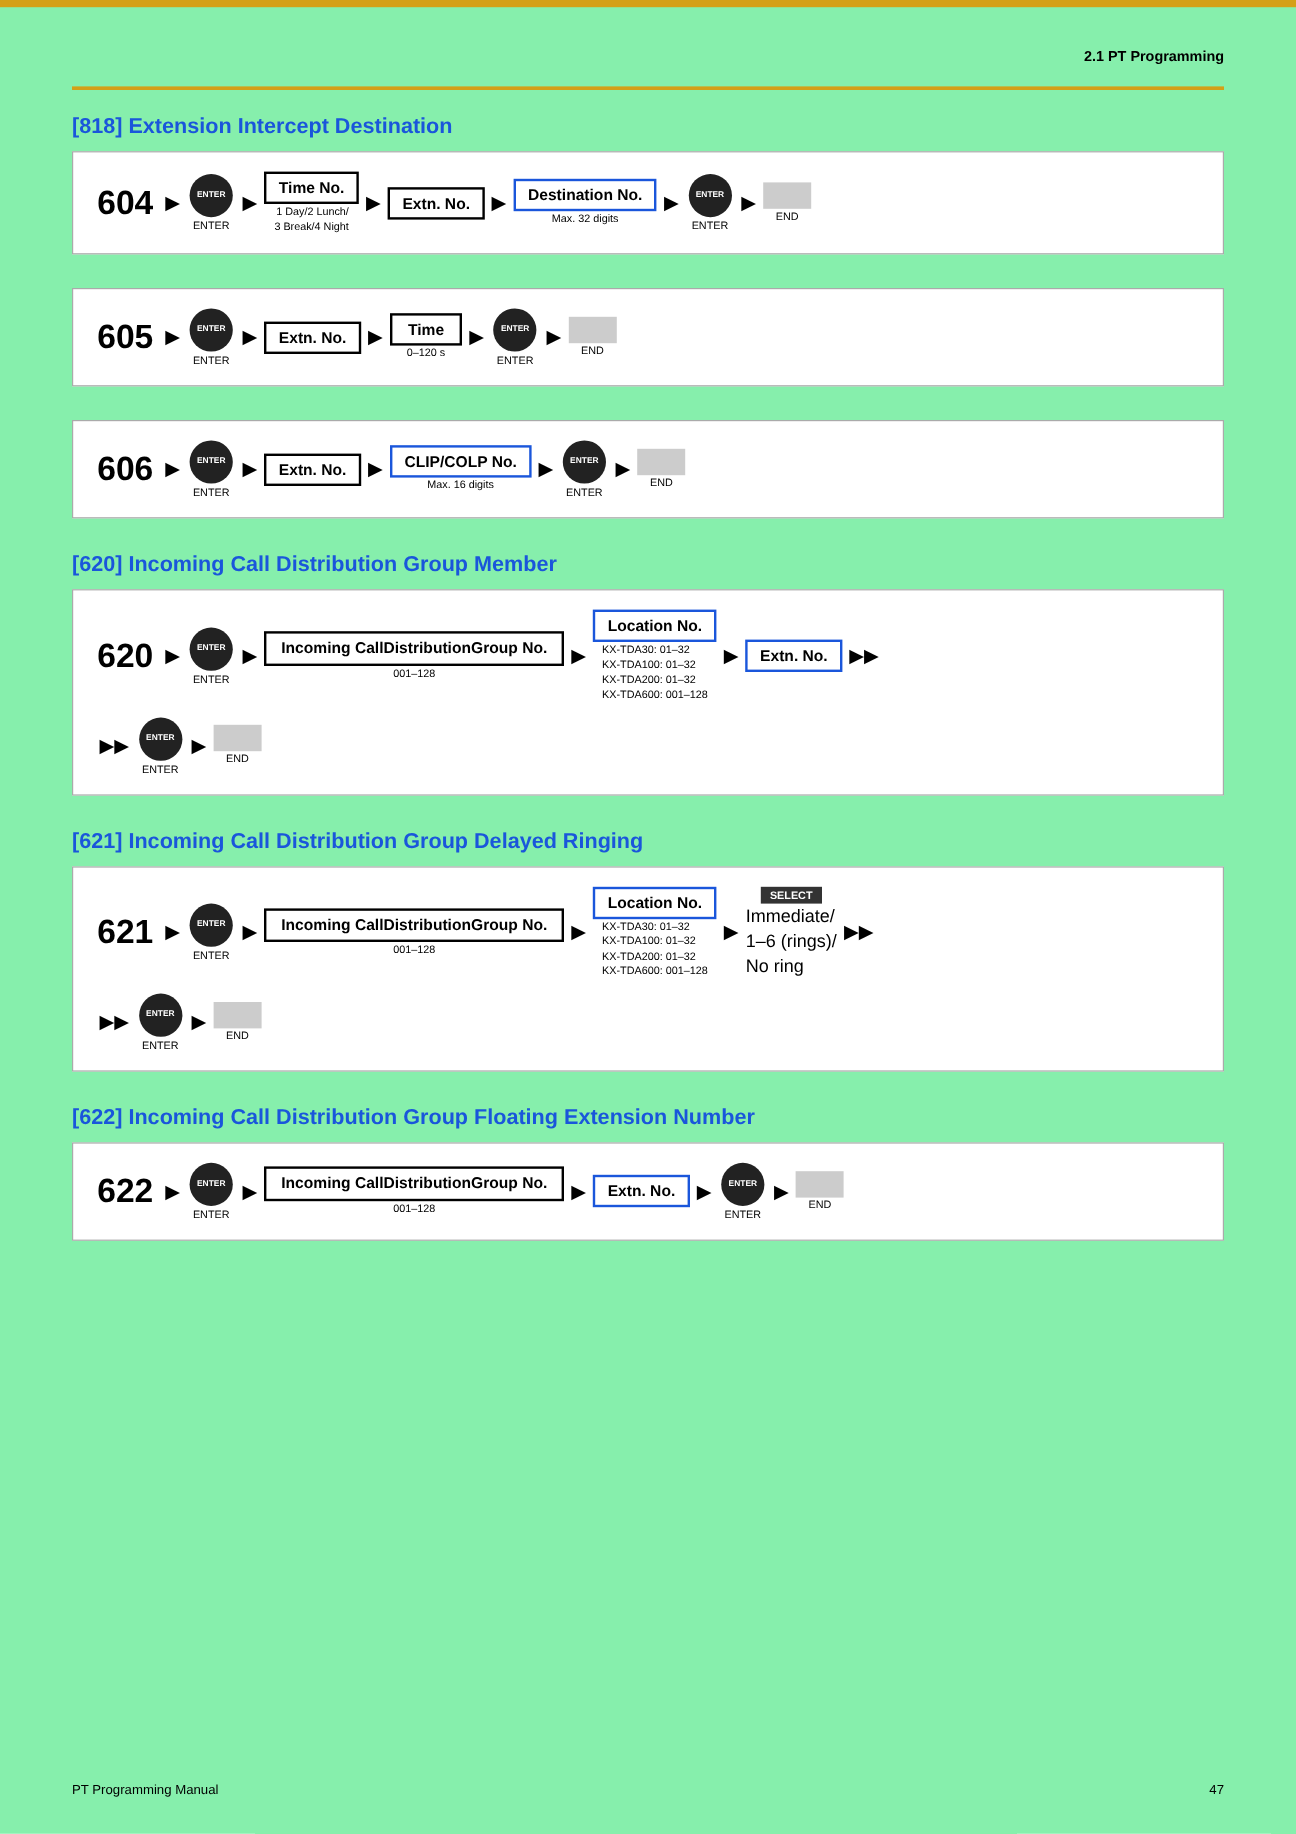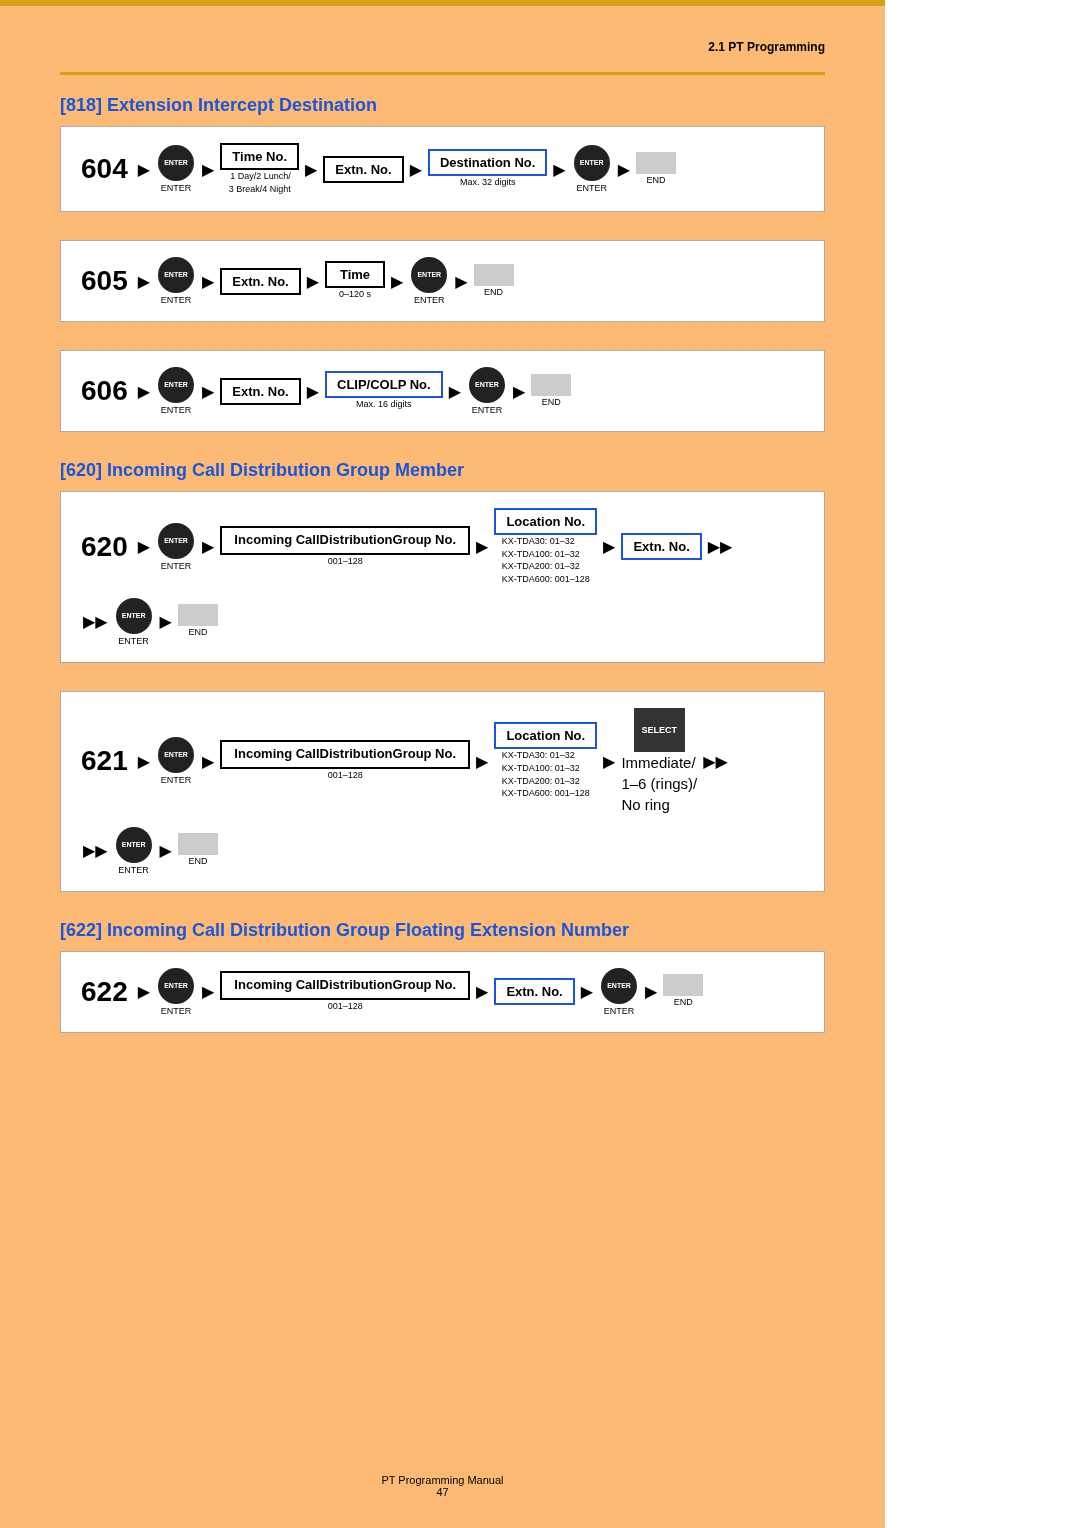--- a/index.html
+++ b/index.html
@@ -7,23 +7,23 @@
       background: #fff;
       font-family: Arial, Helvetica, sans-serif;
       font-size: 13px;
       color: #000;
       width: 1080px;
       min-height: 1528px;
       padding: 0;
     }
 
     .page-wrapper {
-      width: 885px;
+      width: 1080px;
       min-height: 1528px;
-      background: #fdba74;
+      background: #86efac;
       position: relative;
       padding: 30px 60px 60px 60px;
     }
 
     .top-bar {
       position: absolute;
       top: 0;
       left: 0;
       right: 0;
       height: 6px;
@@ -134,21 +134,21 @@
       width: 40px;
       height: 22px;
       display: inline-block;
     }
 
     .select-box {
       background: #333;
       color: #fff;
       font-size: 9px;
       font-weight: bold;
-      padding: 17px 8px;
+      padding: 2px 8px;
       display: inline-block;
       min-width: 50px;
       text-align: center;
     }
 
     .sub-text {
       font-size: 9px;
       color: #000;
       line-height: 1.4;
     }
@@ -166,21 +166,20 @@
     .footer {
       position: absolute;
       bottom: 30px;
       left: 60px;
       right: 60px;
       display: flex;
       justify-content: space-between;
       align-items: center;
       font-size: 11px;
       color: #000;
-      flex-direction: column;
     }
 
     .divider-line {
       height: 3px;
       background: #d4a017;
       margin-bottom: 20px;
     }
 
     .box-multi-line {
       display: inline-flex;
@@ -417,20 +416,21 @@
 
         <div class="stack-item">
           <div class="end-box"></div>
           <span class="sub-text">END</span>
         </div>
       </div>
     </div>
   </div>
 
   <div class="section">
+    <div class="section-title">[621] Incoming Call Distribution Group Delayed Ringing</div>
     <div class="diagram-box">
 
       <div class="diagram-row">
         <span class="code-label">621</span>
         <span class="arrow">▶</span>
 
         <div class="enter-btn">
           <div class="enter-circle">
             <span>ENTER</span>
           </div>

